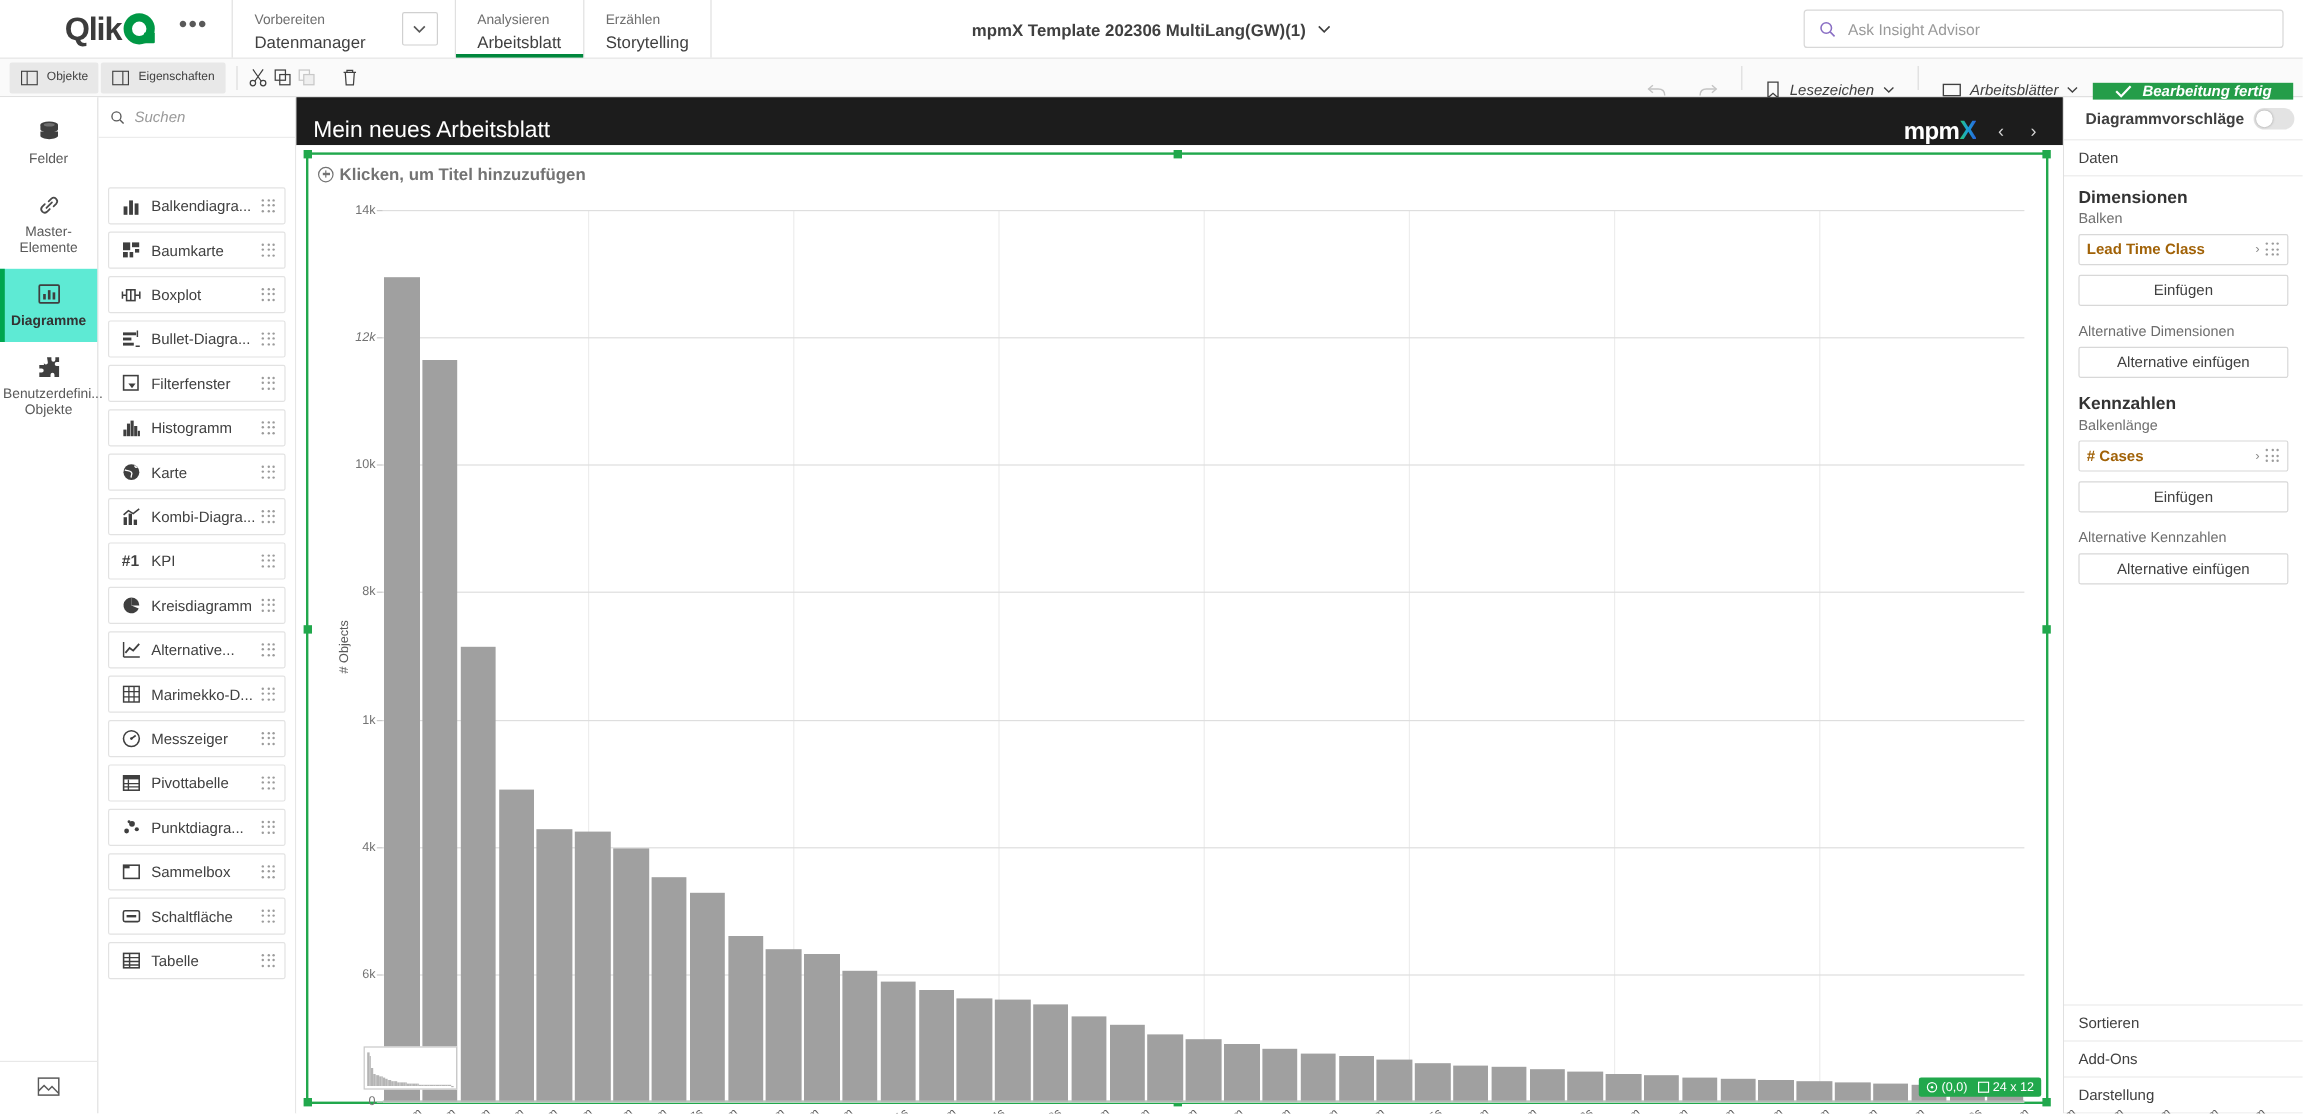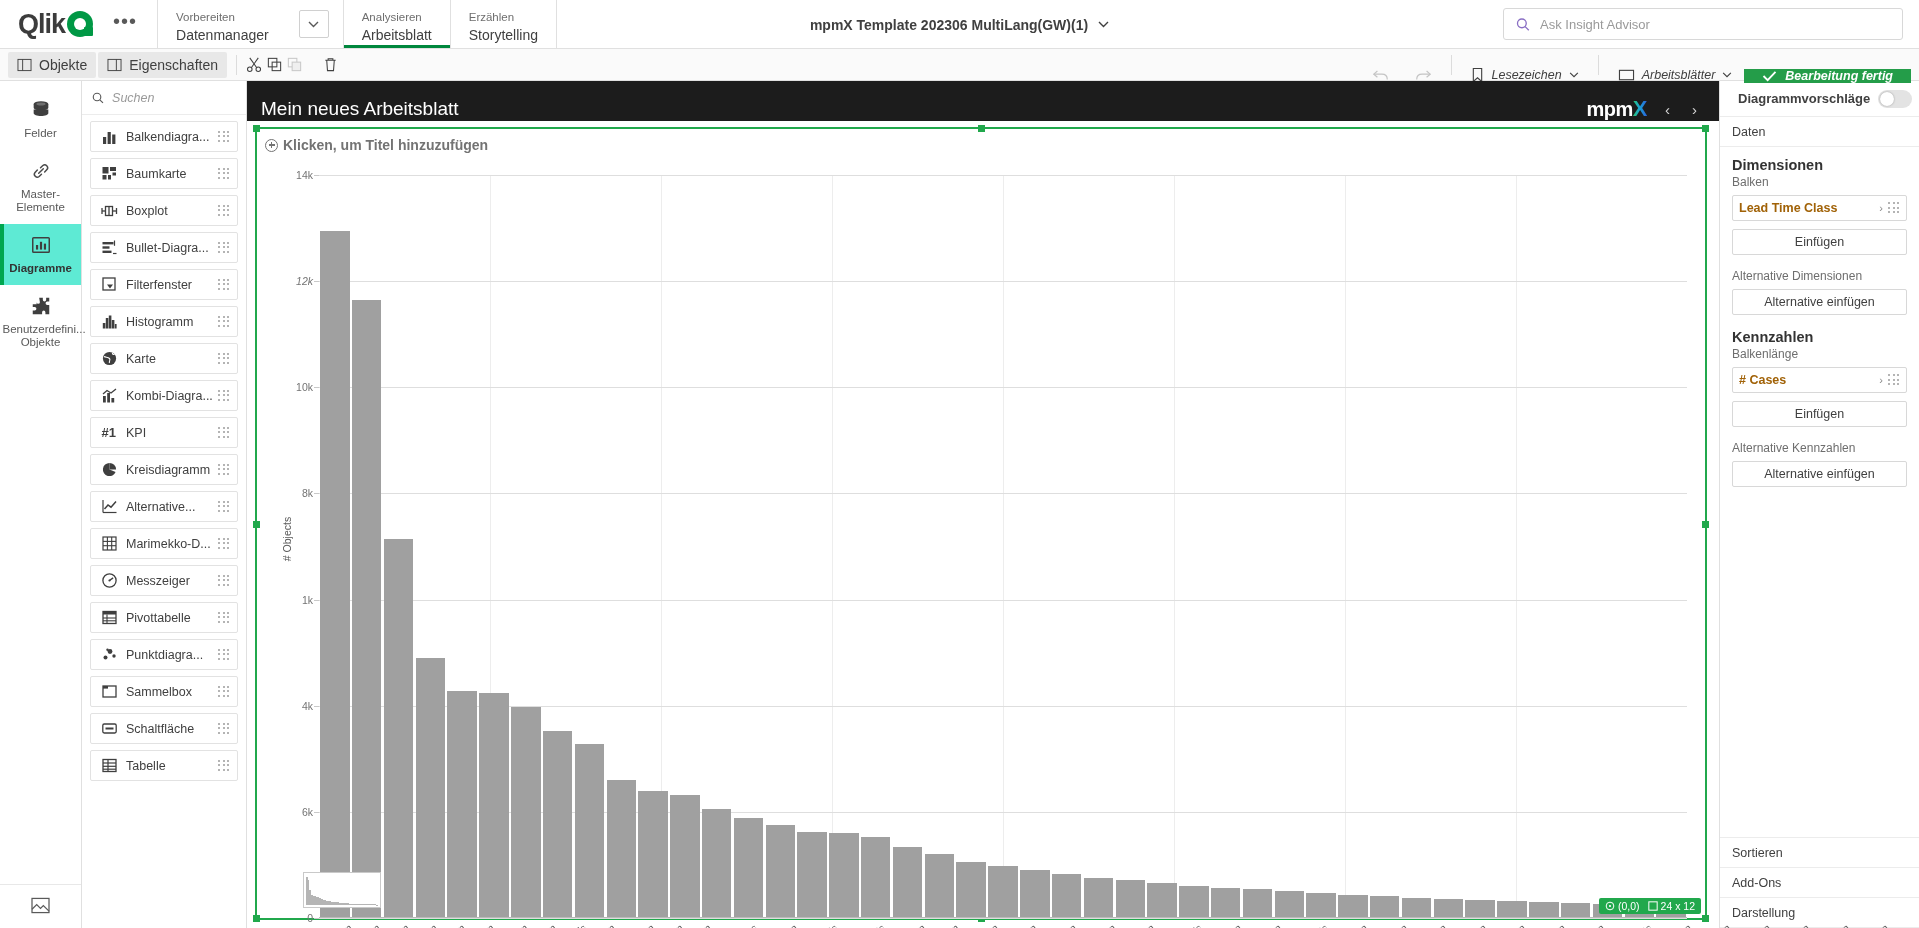--- a/index.html
+++ b/index.html
@@ -8,21 +8,21 @@
     font-family: "Liberation Sans", sans-serif;
     font-size: 13px;
     color: #404040;
     background: #ffffff;
   }
   .app { position:relative; width:1919px; height:928px; display:flex; flex-direction:column; }
 
   
   .topbar { height:49px; min-height:49px; display:flex; align-items:stretch; background:#fff; border-bottom:1px solid #e0e0e0; position:relative; }
   .logo-zone { display:flex; align-items:center; padding:0 14px 0 18px; gap:14px; }
-  .qlik-logo { display:flex; align-items:center; gap:2px; }
+  .qlik-logo { display:flex; align-items:center; gap:2px;margin-left:36px; }
   .qlik-word { font-size:27px; font-weight:700; letter-spacing:-1px; color:#3c3c3c; font-family:"Liberation Sans",sans-serif; }
   .qlik-q { position:relative; width:26px; height:26px; }
   .qlik-q .ring { position:absolute; inset:0; border-radius:50%; background:#009845; }
   .qlik-q .hole { position:absolute; left:7px; top:7px; width:12px; height:12px; border-radius:50%; background:#fff; }
   .qlik-q .tail { position:absolute; right:0px; bottom:1px; width:9px; height:9px; background:#009845; transform:rotate(0deg); border-radius:1px; }
   .dots-btn { font-size:20px; color:#595959; letter-spacing:1px; cursor:pointer; padding:0 6px; line-height:1; margin-top:-6px;}
   .navsep { width:1px; background:#e0e0e0; margin:0; }
   .navitem { padding:6px 18px 0 18px; display:flex; flex-direction:column; justify-content:center; cursor:pointer; position:relative; min-width:96px; }
   .navitem .small { font-size:11.5px; color:#6e6e6e; line-height:16px; }
   .navitem .big { font-size:14px; color:#404040; line-height:20px; }
@@ -32,21 +32,21 @@
   .app-title { position:absolute; left:0; right:0; top:0; height:49px; display:flex; align-items:center; justify-content:center; pointer-events:none; }
   .app-title span.t { font-size:14px; font-weight:700; color:#404040; }
   .app-title .cd { margin-left:10px; pointer-events:auto; cursor:pointer; }
   .search-wrap { margin-left:auto; display:flex; align-items:center; padding-right:16px; }
   .search-box { width:400px; height:32px; border:1px solid #d8d8d8; border-radius:3px; display:flex; align-items:center; gap:10px; padding:0 12px; background:#fff; }
   .search-box input { border:0; outline:0; font-size:13px; color:#404040; background:transparent; width:100%; font-family:"Liberation Sans",sans-serif;}
   .search-box input::placeholder { color:#9a9a9a; }
 
   
   .toolbar { height:32px; min-height:32px; background:#fafafa; border-bottom:1px solid #e0e0e0; display:flex; align-items:center; padding:0 8px; gap:2px; position:relative; }
-  .tb-btn { display:flex; align-items:center; gap:7px; height:26px; padding:0 9px; border-radius:2px; cursor:pointer; color:#404040; font-size:14px; }
+  .tb-btn { display:flex; align-items:center; gap:7px; height:26px; padding:0 9px; border-radius:2px; cursor:pointer; color:#404040; font-size:10px; }
   .tb-btn.toggled { background:#e8e8e8; }
   .tb-icon { display:flex; align-items:center; justify-content:center; width:18px; height:18px; cursor:pointer;}
   .tb-div { width:1px; height:20px; background:#dcdcdc; margin:0 7px; }
   .tb-right { margin-left:auto; display:flex; align-items:flex-end; height:36px;font-style:italic; }
   .tb-r-btn { display:flex; align-items:center; gap:7px; padding:0 12px; cursor:pointer; font-size:12.5px; color:#404040; }
   .tb-r-btn.disabled { color:#c4c4c4; cursor:default; }
   .done-btn { background:#249d49; color:#fff; display:flex; align-items:center; gap:8px; padding:0 18px; font-size:12.5px; font-weight:700; cursor:pointer; }
 
   
   .body { flex:1; display:flex; min-height:0; }
@@ -54,21 +54,21 @@
   
   .rail { width:82px; min-width:82px; background:#fff; border-right:1px solid #e0e0e0; display:flex; flex-direction:column; align-items:stretch; padding-top:8px; position:relative;}
   .rail-item { padding:10px 2px 10px 2px; display:flex; flex-direction:column; align-items:center; gap:6px; cursor:pointer; position:relative; }
   .rail-item .lbl { font-size:11.5px; color:#595959; text-align:center; line-height:13px; width:76px; }
   .rail-item.active { background:#5eead4; }
   .rail-item.active .lbl { font-weight:700; color:#333; }
   .rail-item.active::before { content:""; position:absolute; left:0; top:0; bottom:0; width:4px; background:#00a64f; }
   .rail-bottom { margin-top:auto; border-top:1px solid #e8e8e8; padding:12px 0 14px 0; display:flex; justify-content:center; }
 
   
-  .listpanel { width:165px; min-width:165px; background:#fff; border-right:1px solid #e0e0e0; display:flex; flex-direction:column; }
+  .listpanel { width:165px; min-width:165px; background:#fff; border-right:1px solid #e0e0e0; display:flex; flex-direction:column;gap:35px; }
   .lp-search { height:34px; min-height:34px; display:flex; align-items:center; gap:8px; padding:0 10px; border-bottom:1px solid #ececec; }
   .lp-search input { border:0; outline:0; font-size:12.5px; font-style:italic; color:#404040; width:100%; background:transparent; font-family:"Liberation Sans",sans-serif;}
   .lp-search input::placeholder { color:#9a9a9a; font-style:italic; }
   .lp-items { flex:1; overflow:hidden; padding:6px 8px 0 8px; }
   .lp-item { height:31px; border:1px solid #e2e2e2; border-radius:2px; display:flex; align-items:center; padding:0 7px; margin-bottom:6px; cursor:grab; background:#fff; }
   .lp-item .ic { width:22px; display:flex; align-items:center; justify-content:center; color:#404040; flex:0 0 22px;}
   .lp-item .nm { flex:1; font-size:12.5px; color:#404040; white-space:nowrap; overflow:hidden; padding-left:6px;}
   .grip { width:12px; height:12px; flex:0 0 12px; display:grid; grid-template-columns:repeat(3,1fr); grid-template-rows:repeat(3,1fr); gap:1.5px; }
   .grip i { width:2px; height:2px; background:#9b9b9b; border-radius:50%; display:block; }
 

